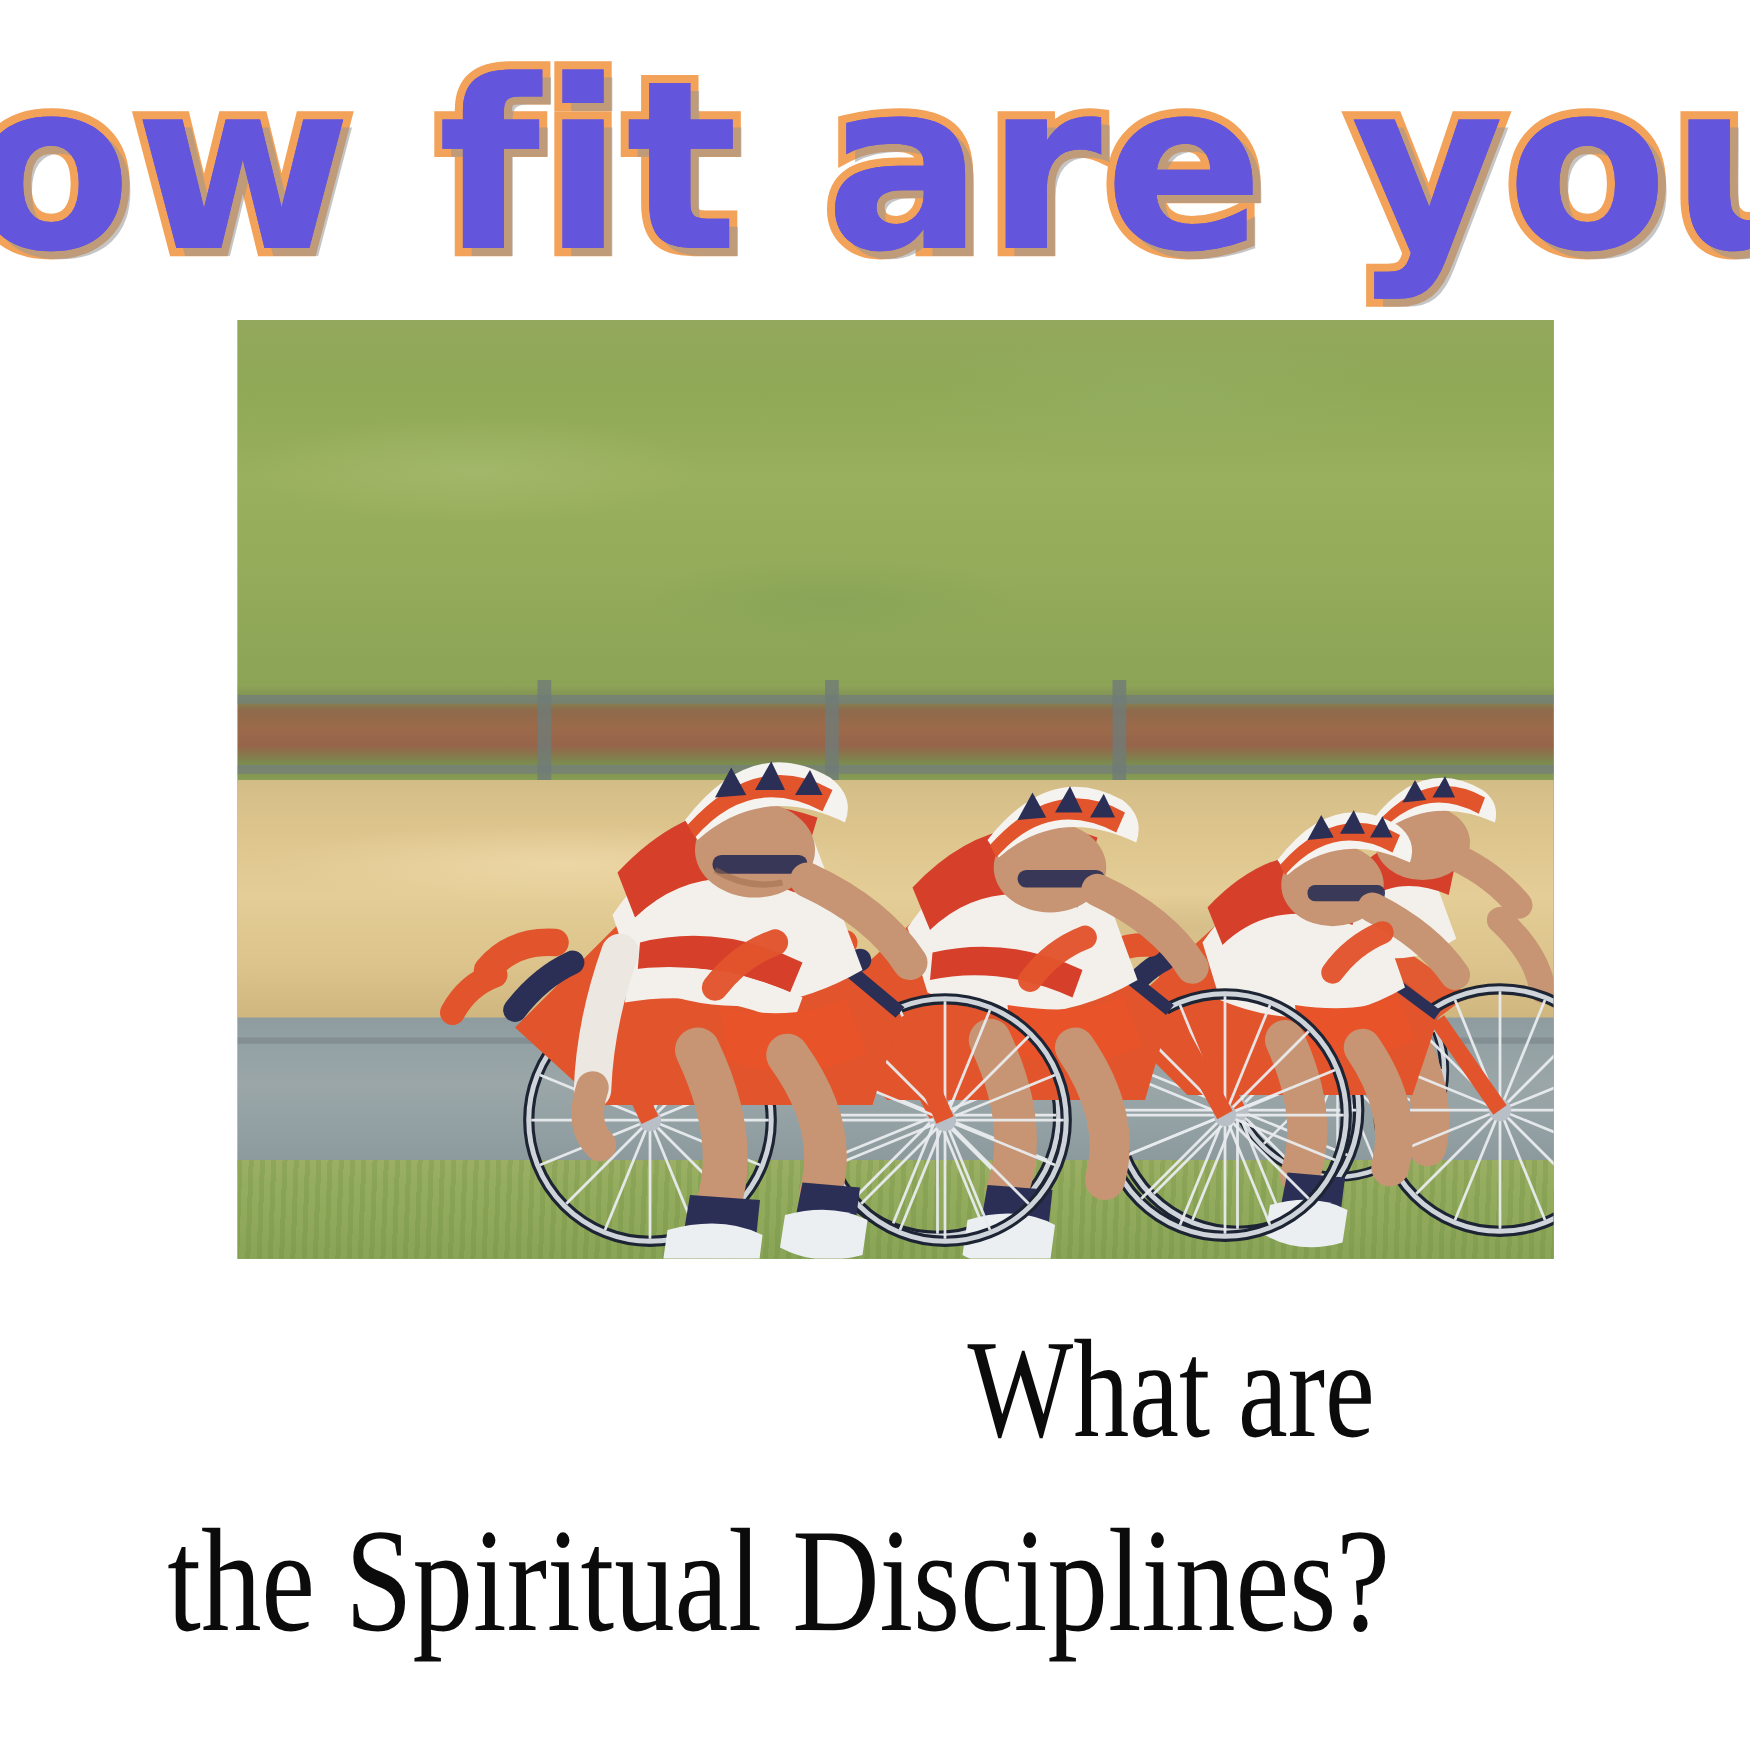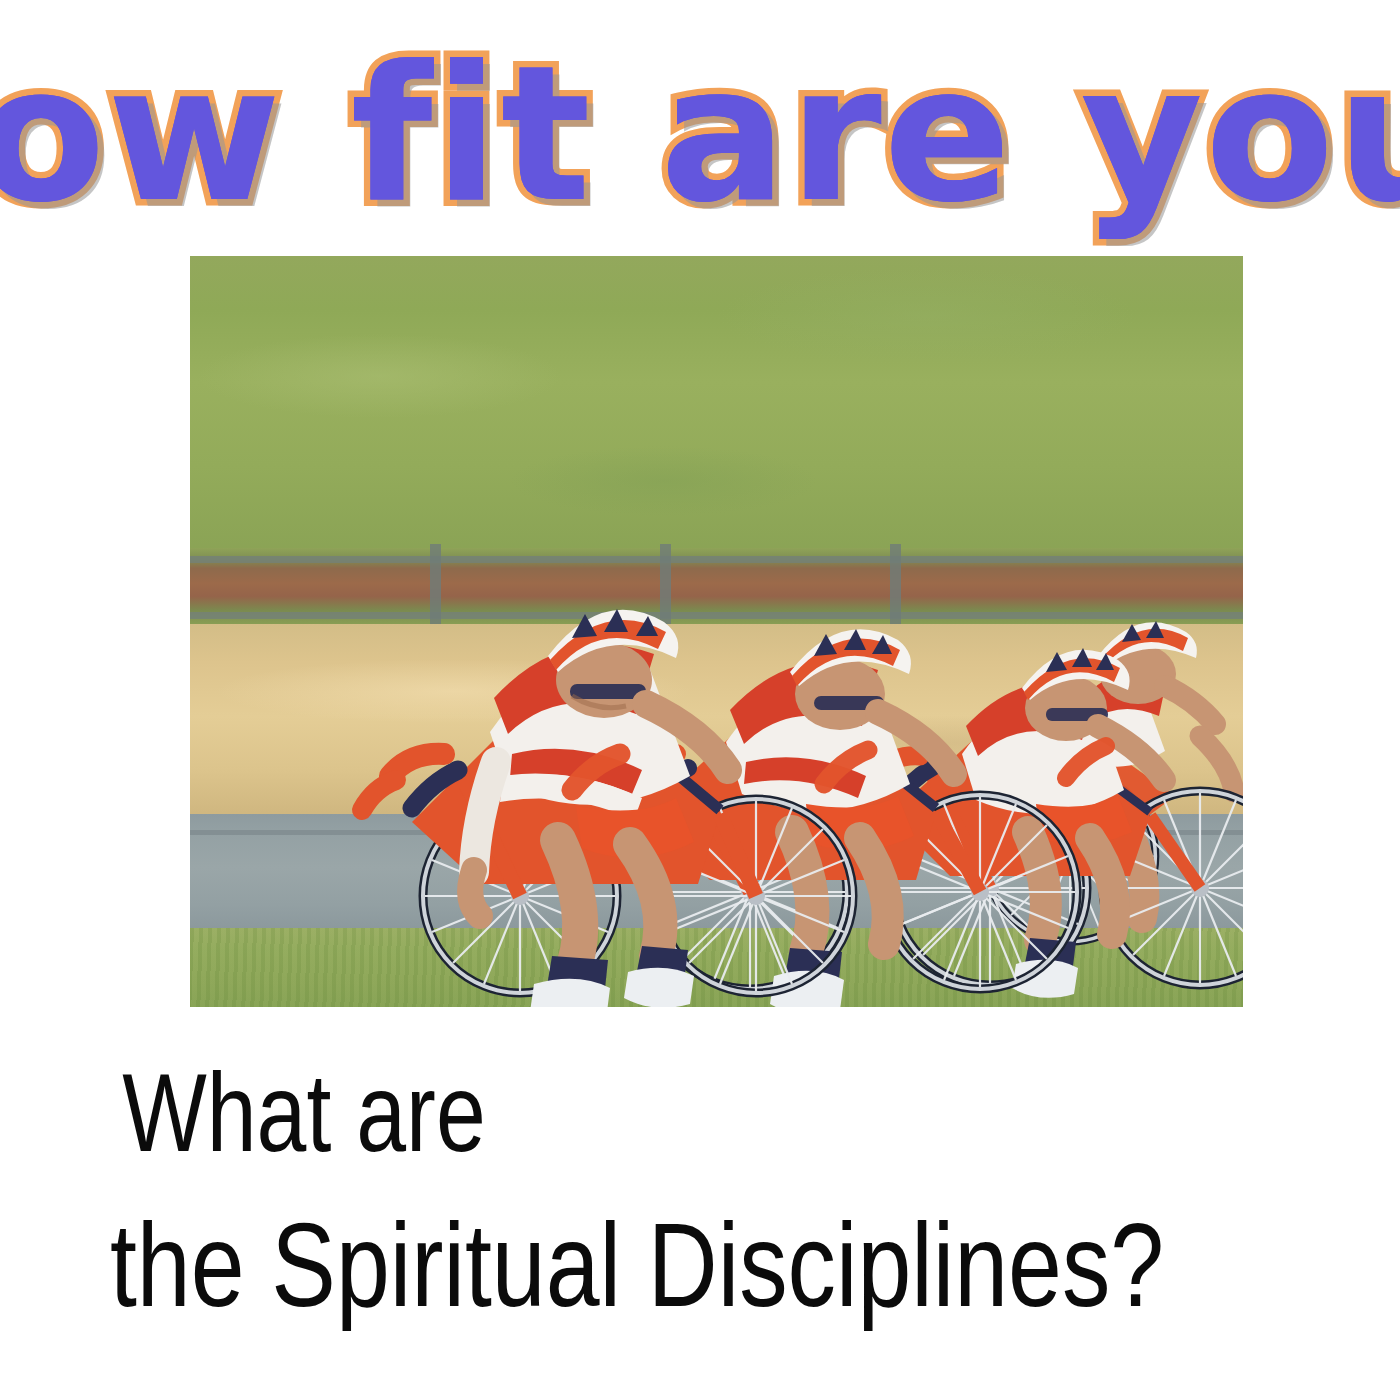--- a/index.html
+++ b/index.html
@@ -152,23 +152,23 @@
   
   .riders { position: absolute; left: 0; top: 0; width: 100%; height: 100%; }
   .riders svg { display: block; }
 
   
   .caption {
     position: absolute;
     left: 0;
     top: 1050px;
     width: 1222px;
-    text-align: left;
+    text-align: right;
     color: #0b0b0b;
-    font-family: Liberation Sans, sans-serif;
+    font-family: Liberation Serif, serif;
     overflow: visible;
   }
   .caption-line {
     white-space: nowrap;
     line-height: 1.12;
     font-weight: 400;
   }
   .caption-line-1 {
     font-size: 112px;
     transform: scaleX(0.80);

